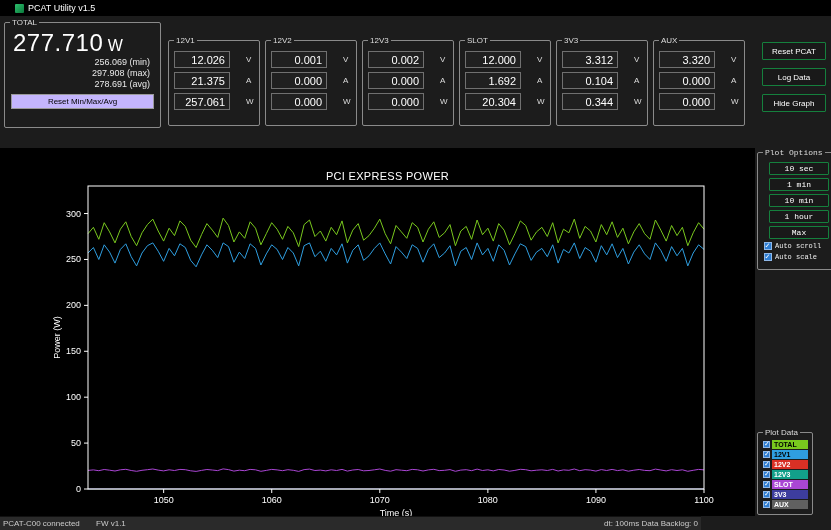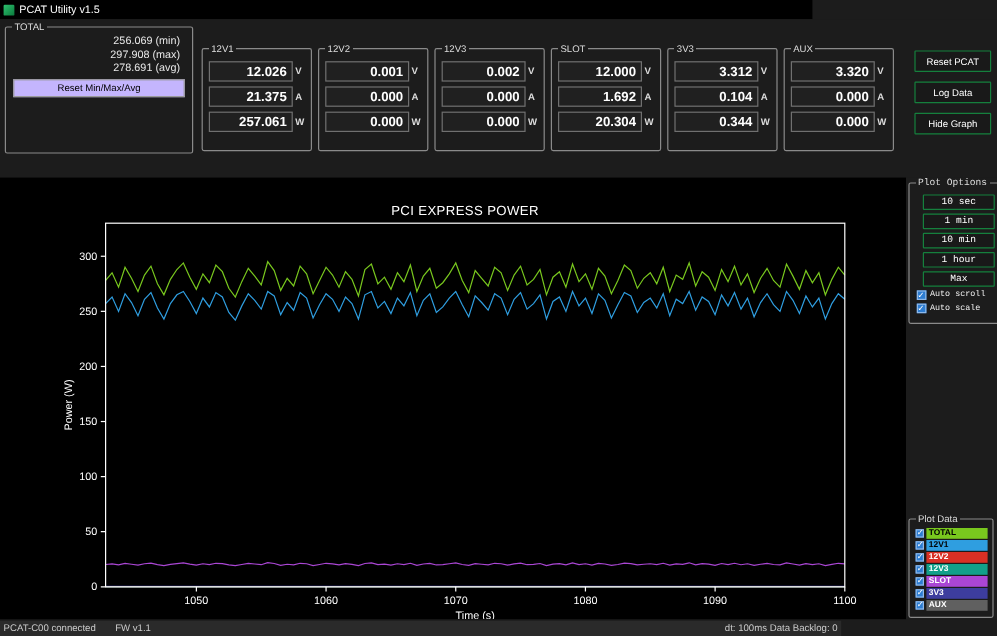--- a/index.html
+++ b/index.html
@@ -1,58 +1,58 @@
 <!DOCTYPE html>
 <html><head>
 <meta charset="utf-8">
 <style>
   * { margin:0; padding:0; box-sizing:border-box; }
   html,body { background:#000; }
   body { font-family:"Liberation Sans", sans-serif; }
   .window { position:relative; width:831px; height:530px; background:#1c1c1c; overflow:hidden; color:#eee; }
 
-  .titlebar { position:absolute; left:0; top:0; width:677px; height:16px; background:#000; display:flex; align-items:center; gap:4px; padding-left:3px; }
+  .titlebar { position:absolute; left:0; top:0; width:831px; height:16px; background:#000; display:flex; align-items:center; gap:4px; padding-left:15px; }
   .app-icon { width:9px; height:9px; background:linear-gradient(135deg,#2ec06e,#0a7a3c); border-radius:1px; flex:none; }
   .titlebar-text { font-size:9px; color:#fff; }
 
   .top-panel { position:absolute; left:0; top:16px; width:831px; height:132px; background:#1c1c1c; }
   fieldset { border:1px solid #8a8a8a; border-radius:2px; position:absolute; padding:2px; background:transparent; }
   legend { font-size:8px; color:#ddd; padding:0 2px; margin-left:3px; }
 
   .total-fieldset { left:4px; top:2px; width:157px; height:110px; }
   .total-line { padding:0 4px 0 6px; white-space:nowrap; }
   .total-value { font-size:24px; color:#fff; letter-spacing:0.5px; }
   .total-unit { font-size:16px; color:#fff; }
   .total-stat { text-align:right; font-size:9px; color:#e8e8e8; line-height:11px; padding-right:8px; }
   .reset-minmax { display:block; margin:4px auto 0; width:143px; height:15px; background:#c4b5fd; color:#000; border:1px solid #9a9a9a; font-size:8px; font-family:inherit; cursor:pointer; }
 
   .chan { top:20px; width:92px; height:90px; }
   .c0{left:168px}.c1{left:265px}.c2{left:362px}.c3{left:459px}.c4{left:556px}.c5{left:653px}
-  .vrow { display:flex; align-items:center; gap:2px; margin:4px 3px 0 3px;font-weight:bold; }
+  .vrow { display:flex; align-items:center; gap:16px; margin:4px 3px 0 3px; }
   .vbox { flex:1; height:17px; line-height:17px; background:#202020; border:1px solid #707070; color:#fff; font-size:11px; text-align:right; padding-right:4px; }
   .unit { font-size:8px; color:#ddd; width:8px; flex:none; }
 
   .dark-btn { background:#191919; border:1px solid #15803d; color:#fff; font-size:8px; font-family:inherit; cursor:pointer; border-radius:1px; }
   .side-btn { position:absolute; left:762px; width:64px; height:18px; }
   .sb0{top:26px}.sb1{top:52px}.sb2{top:78px}
 
   .chart-area { position:absolute; left:0; top:148px; width:755px; height:368px; background:#000; }
   .chart-svg { position:absolute; left:0; top:0; }
   .chart-title { position:absolute; left:0; top:22px; width:755px; text-align:center; font-size:11px; color:#fff; letter-spacing:0.3px;padding-left:20px; }
   svg text { font-family:"Liberation Sans", sans-serif; }
 
   .sidebar { position:absolute; left:755px; top:148px; width:76px; height:368px; background:#1c1c1c; }
   .po-fieldset { left:2px; top:0px; width:84px; height:122px;font-family:Liberation Mono, monospace; }
   .po-btn { display:block; margin:3px auto 0; width:60px; height:13px; }
   .cb-row { display:flex; align-items:center; gap:3px; margin:3px 0 0 4px; }
   .cb { width:8px; height:8px; border:1px solid #777; background:#222; position:relative; flex:none; }
   .cb.checked { background:#2d7dd2; border-color:#8fb8e8; }
   .cb.checked::after { content:"\2713"; position:absolute; left:0px; top:-2px; font-size:8px; color:#fff; }
   .cb-label { font-size:7px; color:#eee; }
-  .pd-fieldset { left:2px; top:280px; width:71px; height:87px; }
+  .pd-fieldset { left:2px; top:280px; width:56px; height:87px; }
   .pd-row { display:flex; align-items:center; gap:2px; margin:1px 2px 0 3px; }
   .pd-cb { width:7px; height:7px; }
   .pd-cb.checked::after { font-size:7px; top:-2px; }
   .pd-label { flex:1; font-size:7px; font-weight:bold; height:9px; line-height:9px; padding-left:2px; color:#000; }
 
   .statusbar { position:absolute; left:0; top:516px; width:701px; height:14px; background:#2a2a2a; border-top:1px solid #111; font-size:8px; color:#ccc; }
   .sb-left { position:absolute; left:3px; top:2px; }
   .sb-fw { margin-left:14px; }
   .sb-dt { position:absolute; left:604px; top:2px; }
   .sb-backlog { position:absolute; right:3px; top:2px; }
@@ -64,20 +64,24 @@
 
   <div class="titlebar">
     <span class="app-icon"></span>
     <span class="titlebar-text">PCAT Utility v1.5</span>
   </div>
 
   <div class="top-panel">
 
     <fieldset class="total-fieldset">
       <legend>TOTAL</legend>
+      <div class="total-line">
+        <span class="total-value">277.710</span>
+        <span class="total-unit">W</span>
+      </div>
       <div class="total-stat">256.069 (min)</div>
       <div class="total-stat">297.908 (max)</div>
       <div class="total-stat">278.691 (avg)</div>
       <button class="reset-minmax">Reset Min/Max/Avg</button>
     </fieldset>
 
     <fieldset class="chan c0">
       <legend>12V1</legend>
       <div class="vrow">
           <div class="vbox">12.026</div>

